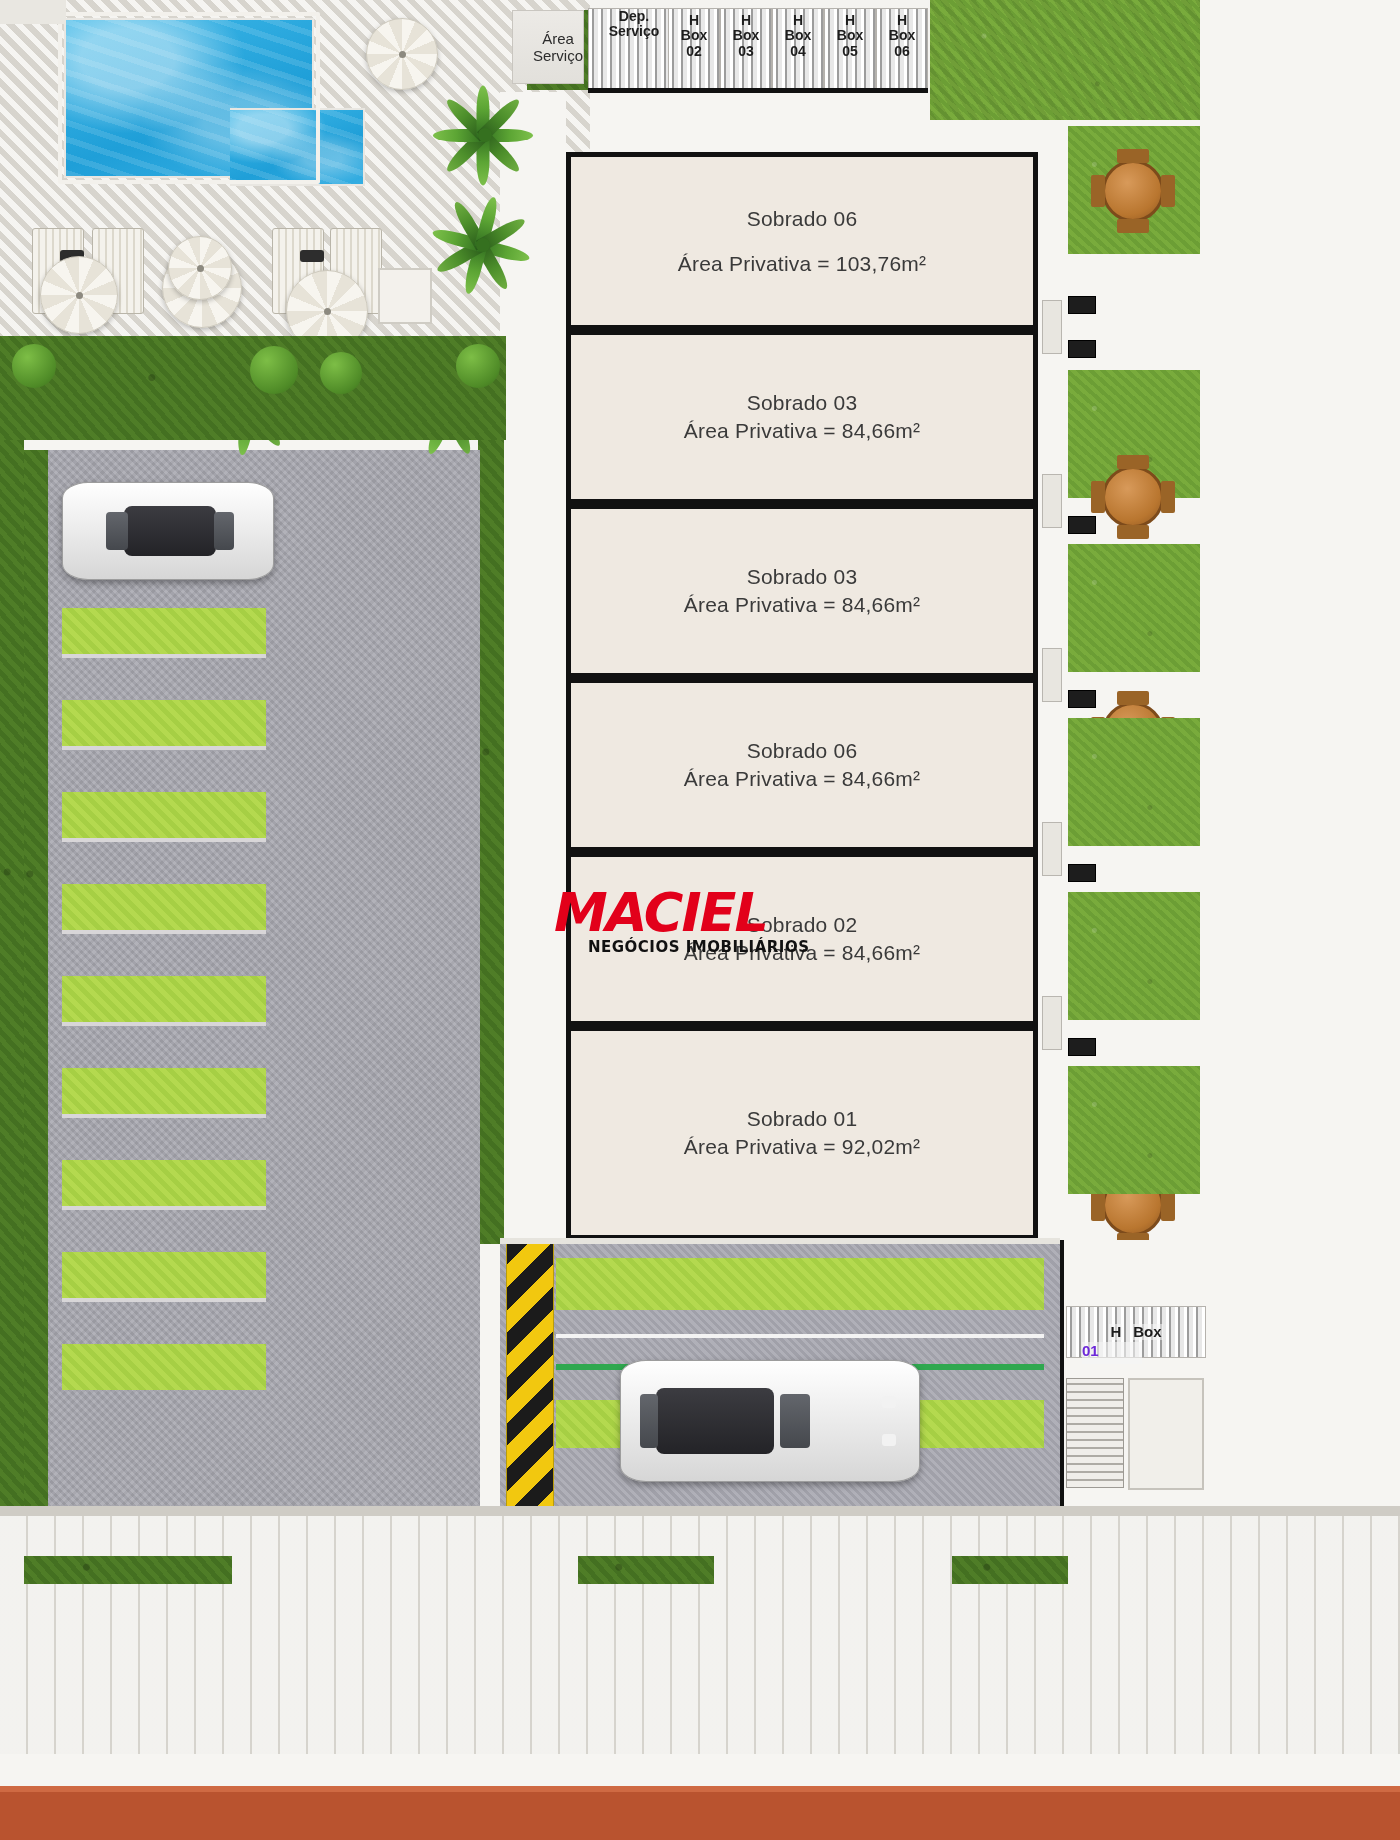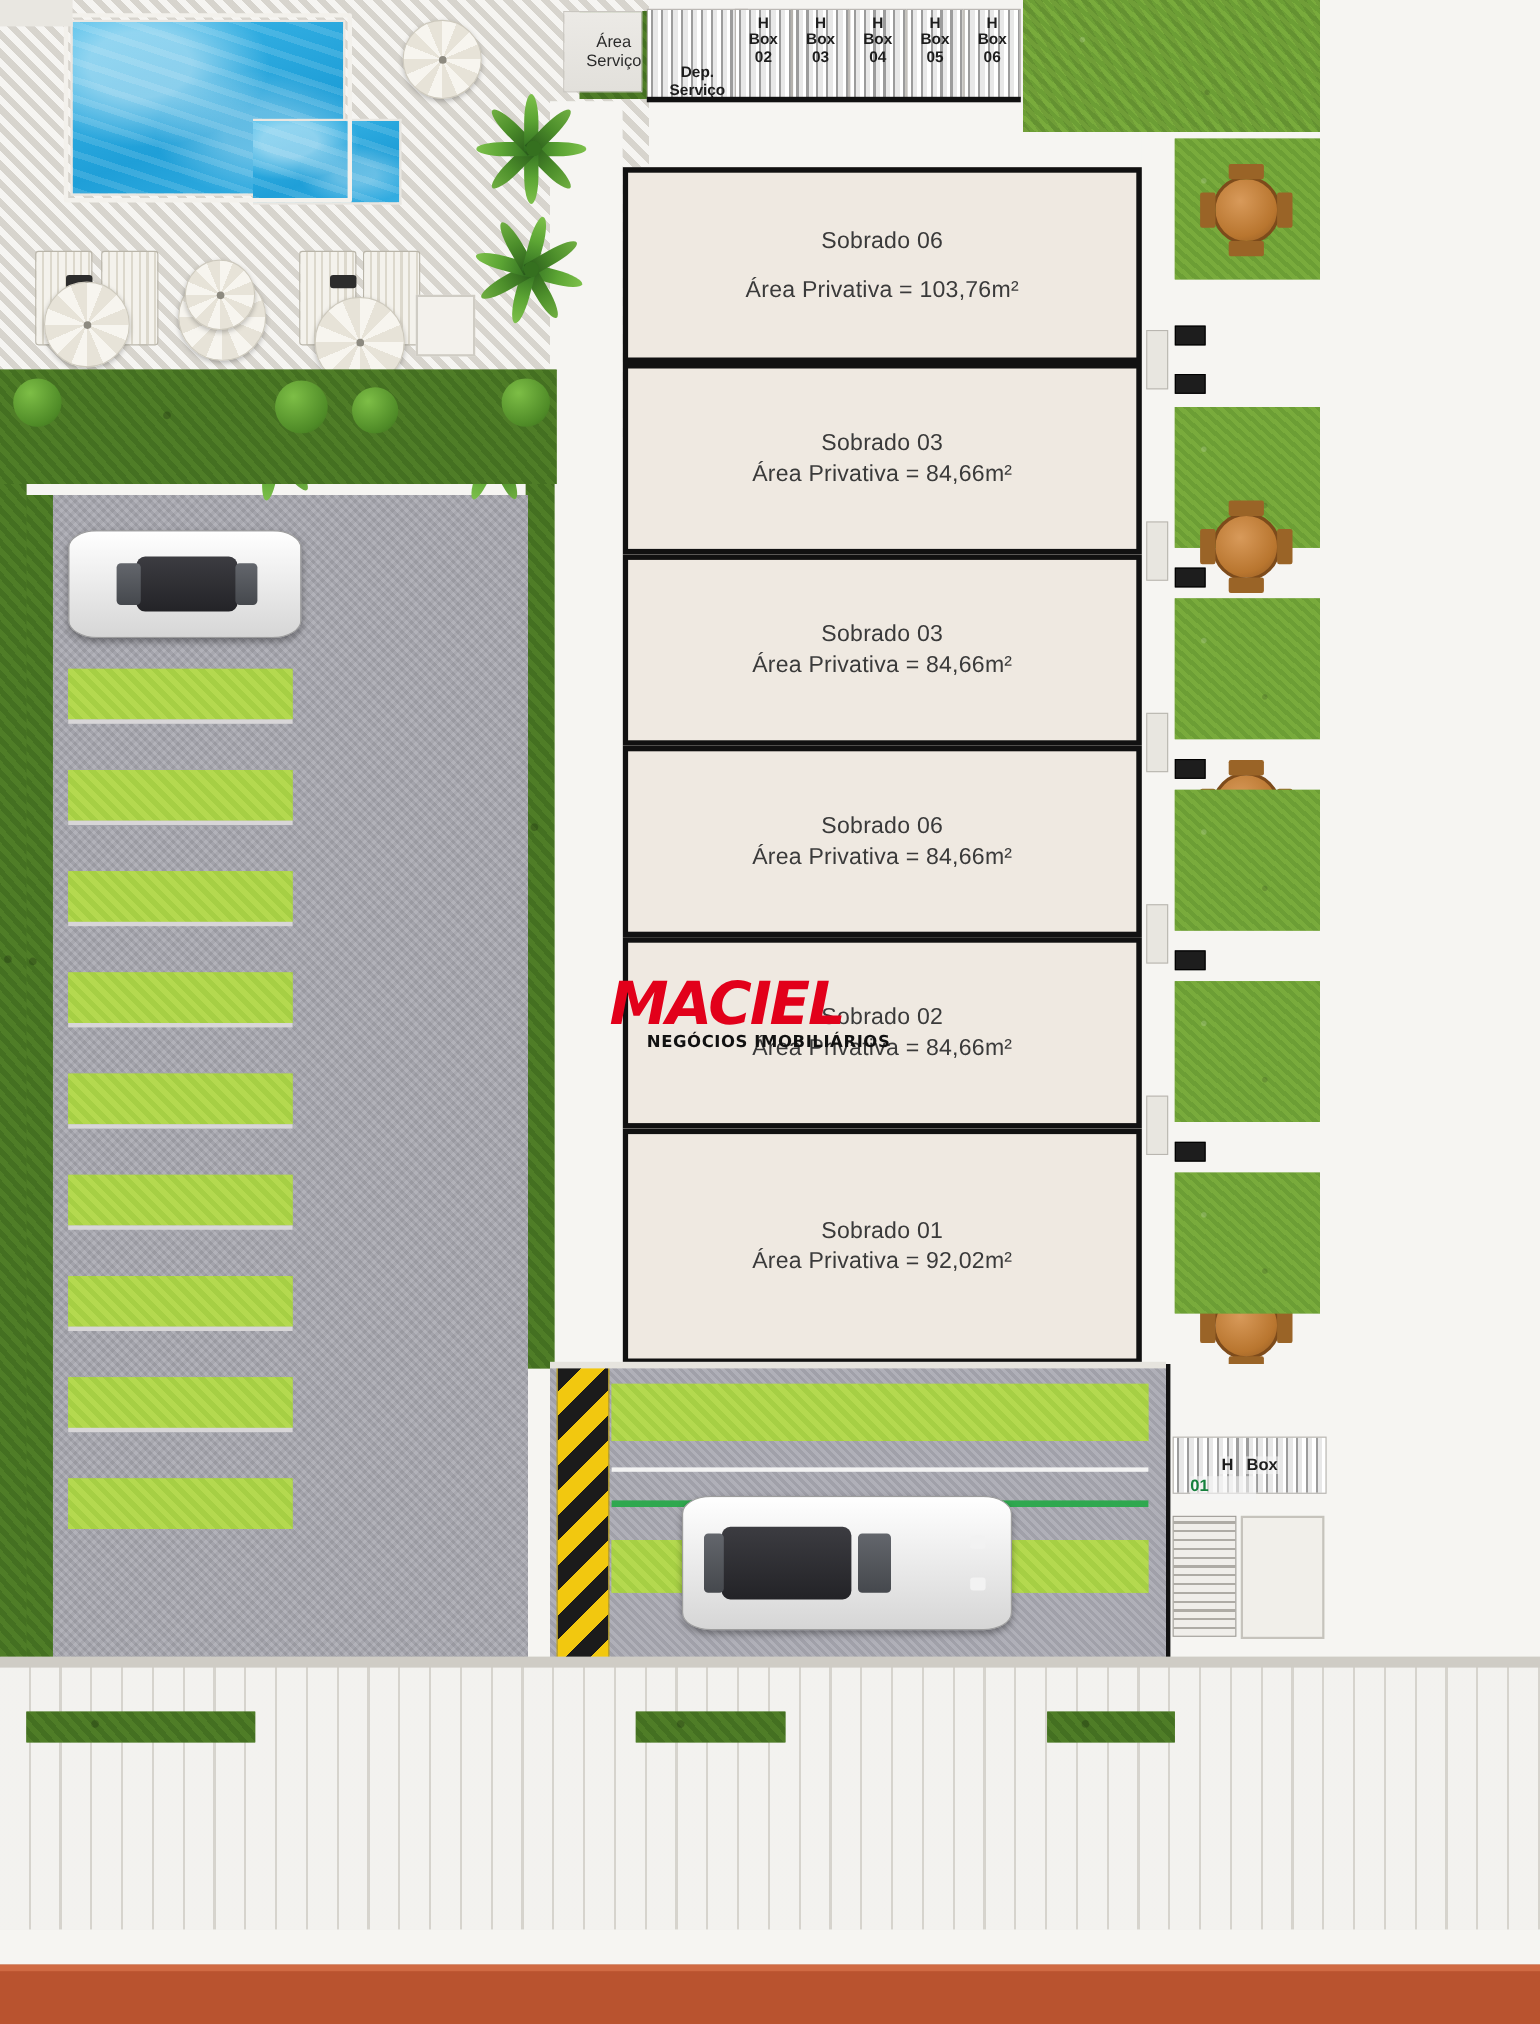--- a/index.html
+++ b/index.html
@@ -269,21 +269,21 @@
 
   <div class="abs grass-dark" style="left:527px;top:10px;width:64px;height:80px;"></div>
 
   <div class="abs svc-box" style="left:512px;top:10px;width:72px;height:74px;">
     <div>
       <div>Área</div>
       <div>Serviço</div>
     </div>
   </div>
 
-  <div class="abs hatch-v" style="left:588px;top:8px;width:92px;height:82px;align-items:flex-end;padding-top:0;">
+  <div class="abs hatch-v" style="left:588px;top:8px;width:92px;height:82px;align-items:flex-start;padding-top:0;">
     <div>
       <div>Dep.</div>
       <div>Serviço</div>
     </div>
   </div>
 
   <div class="abs hatch-v" style="left:668px;top:8px;width:52px;height:82px;">
     <div>
       <div>H</div>
       <div>Box</div>
@@ -461,21 +461,21 @@
     <div class="abs" style="left:262px;top:74px;width:14px;height:12px;background:#f2f2f2;border-radius:3px;"></div>
   </div>
 
   <div class="abs wall-white" style="left:1060px;top:1240px;width:150px;height:270px;border-left:4px solid #111;"></div>
   <div class="abs hatch-v" style="left:1066px;top:1306px;width:140px;height:52px;align-items:center;padding-top:0;font-size:15px;">
     <div style="display:flex;gap:10px;align-items:center;">
       <span>H</span>
       <span>Box</span>
     </div>
   </div>
-  <div class="abs" style="left:1082px;top:1342px;width:60px;height:22px;font-size:15px;font-weight:600;color:#15803d;background:rgba(245,245,245,.6);">
+  <div class="abs" style="left:1082px;top:1342px;width:60px;height:22px;font-size:15px;font-weight:600;color:#6d28d9;background:rgba(245,245,245,.6);">
     <span>01</span>
   </div>
 
   <div class="abs stairs" style="left:1066px;top:1378px;width:58px;height:110px;"></div>
   <div class="abs" style="left:1128px;top:1378px;width:76px;height:112px;background:#f1efea;border:2px solid #c6c3bc;"></div>
 
   <div class="palm" style="left:430px;top:80px;width:110px;height:110px;">
     <div class="frond" style="transform:rotate(0deg);"></div>
     <div class="frond l" style="transform:rotate(45deg);"></div>
     <div class="frond" style="transform:rotate(90deg);"></div>

